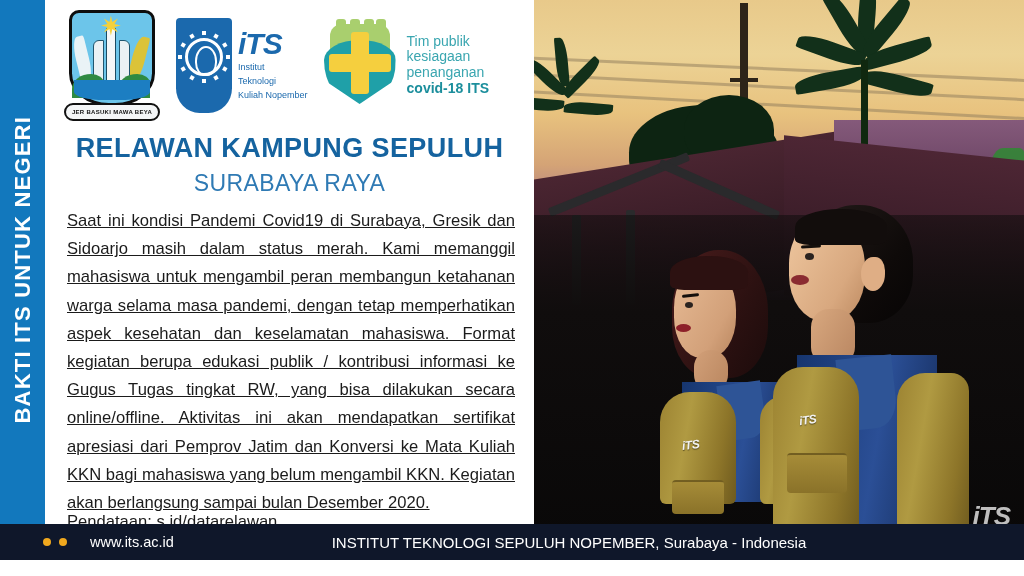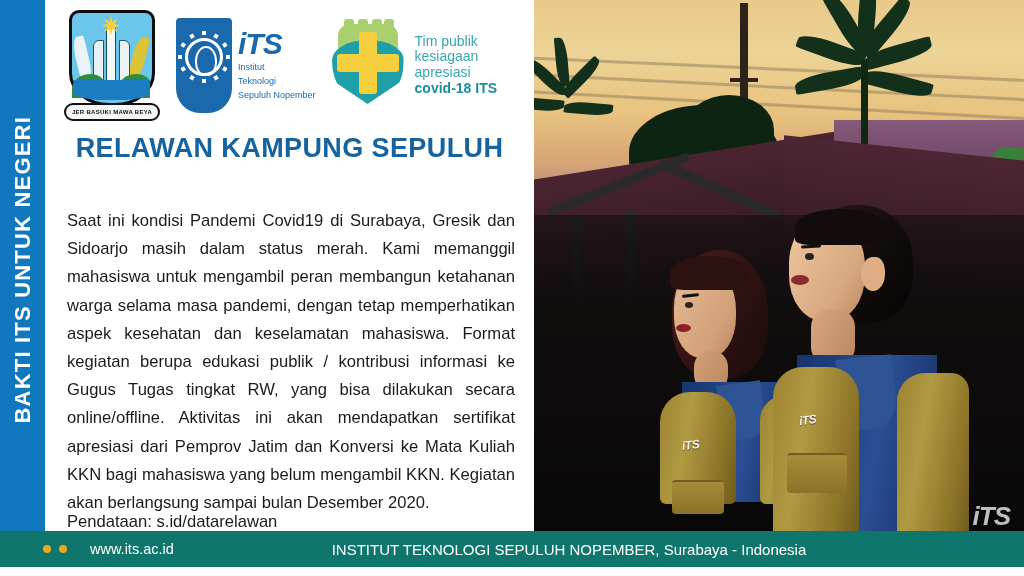--- a/index.html
+++ b/index.html
@@ -445,35 +445,36 @@
 
   .body-text {
     position: absolute;
     left: 22px; top: 207px;
     width: 448px;
     color: #1b1b1b;
     font-size: 16.6px;
     line-height: 28.2px;
     text-align: justify;
     text-align-last: left;
+    text-decoration: underline;
   }
   .reg-line {
     position: absolute;
     left: 22px; top: 512px;
     width: 448px;
     color: #1b1b1b;
     font-size: 16.6px;
   }
 
   
   .footer {
     position: absolute;
-    left: 0; bottom: 9px;
+    left: 0; bottom: 16px;
     width: 1024px; height: 36px;
-    background: #0f766e;
+    background: #0f172a;
     z-index: 40;
     display: flex;
     align-items: center;
     text-decoration: underline;
   }
   .footer-dots {
     position: absolute;
     left: 43px;
     display: flex;
     gap: 8px;
@@ -619,47 +620,48 @@
             <i style="transform:rotate(90deg)"></i>
             <i style="transform:rotate(120deg)"></i>
             <i style="transform:rotate(150deg)"></i>
           </div>
           <div class="its-gear"></div>
         </div>
         <div class="its-words">
           <div class="its-word-main">iTS</div>
           <div class="its-word-sub">Institut</div>
           <div class="its-word-sub">Teknologi</div>
-          <div class="its-word-sub">Sepuluh Nopember</div>
+          <div class="its-word-sub">Kuliah Nopember</div>
         </div>
       </div>
 
       <div class="covid-logo">
         <div class="covid-mark">
           <div class="covid-gear">
             <i style="left:6px"></i>
               <i style="left:20px"></i>
               <i style="left:34px"></i>
               <i style="left:46px"></i>
           </div>
           <div class="covid-leaf"></div>
           <div class="covid-cross-v"></div>
           <div class="covid-cross-h"></div>
         </div>
         <div class="covid-text">
           <div class="l">Tim publik</div>
           <div class="l">kesiagaan</div>
-          <div class="l">apresiasi</div>
+          <div class="l">penanganan</div>
           <div class="b">covid-18 ITS</div>
         </div>
       </div>
 
     </div>
 
     <div class="title-main">RELAWAN KAMPUNG SEPULUH</div>
+    <div class="title-sub">SURABAYA RAYA</div>
 
     <div class="body-text">Saat ini kondisi Pandemi Covid19 di Surabaya, Gresik dan Sidoarjo masih dalam status merah. Kami memanggil mahasiswa untuk mengambil peran membangun ketahanan warga selama masa pandemi, dengan tetap memperhatikan aspek kesehatan dan keselamatan mahasiswa. Format kegiatan berupa edukasi publik / kontribusi informasi ke Gugus Tugas tingkat RW, yang bisa dilakukan secara online/offline. Aktivitas ini akan mendapatkan sertifikat apresiasi dari Pemprov Jatim dan Konversi ke Mata Kuliah KKN bagi mahasiswa yang belum mengambil KKN. Kegiatan akan berlangsung sampai bulan Desember 2020.</div>
     <div class="reg-line">Pendataan: s.id/datarelawan</div>
   </div>
 
   <div class="footer">
     <div class="footer-dots">
       <i></i>
       <i></i>
     </div>

